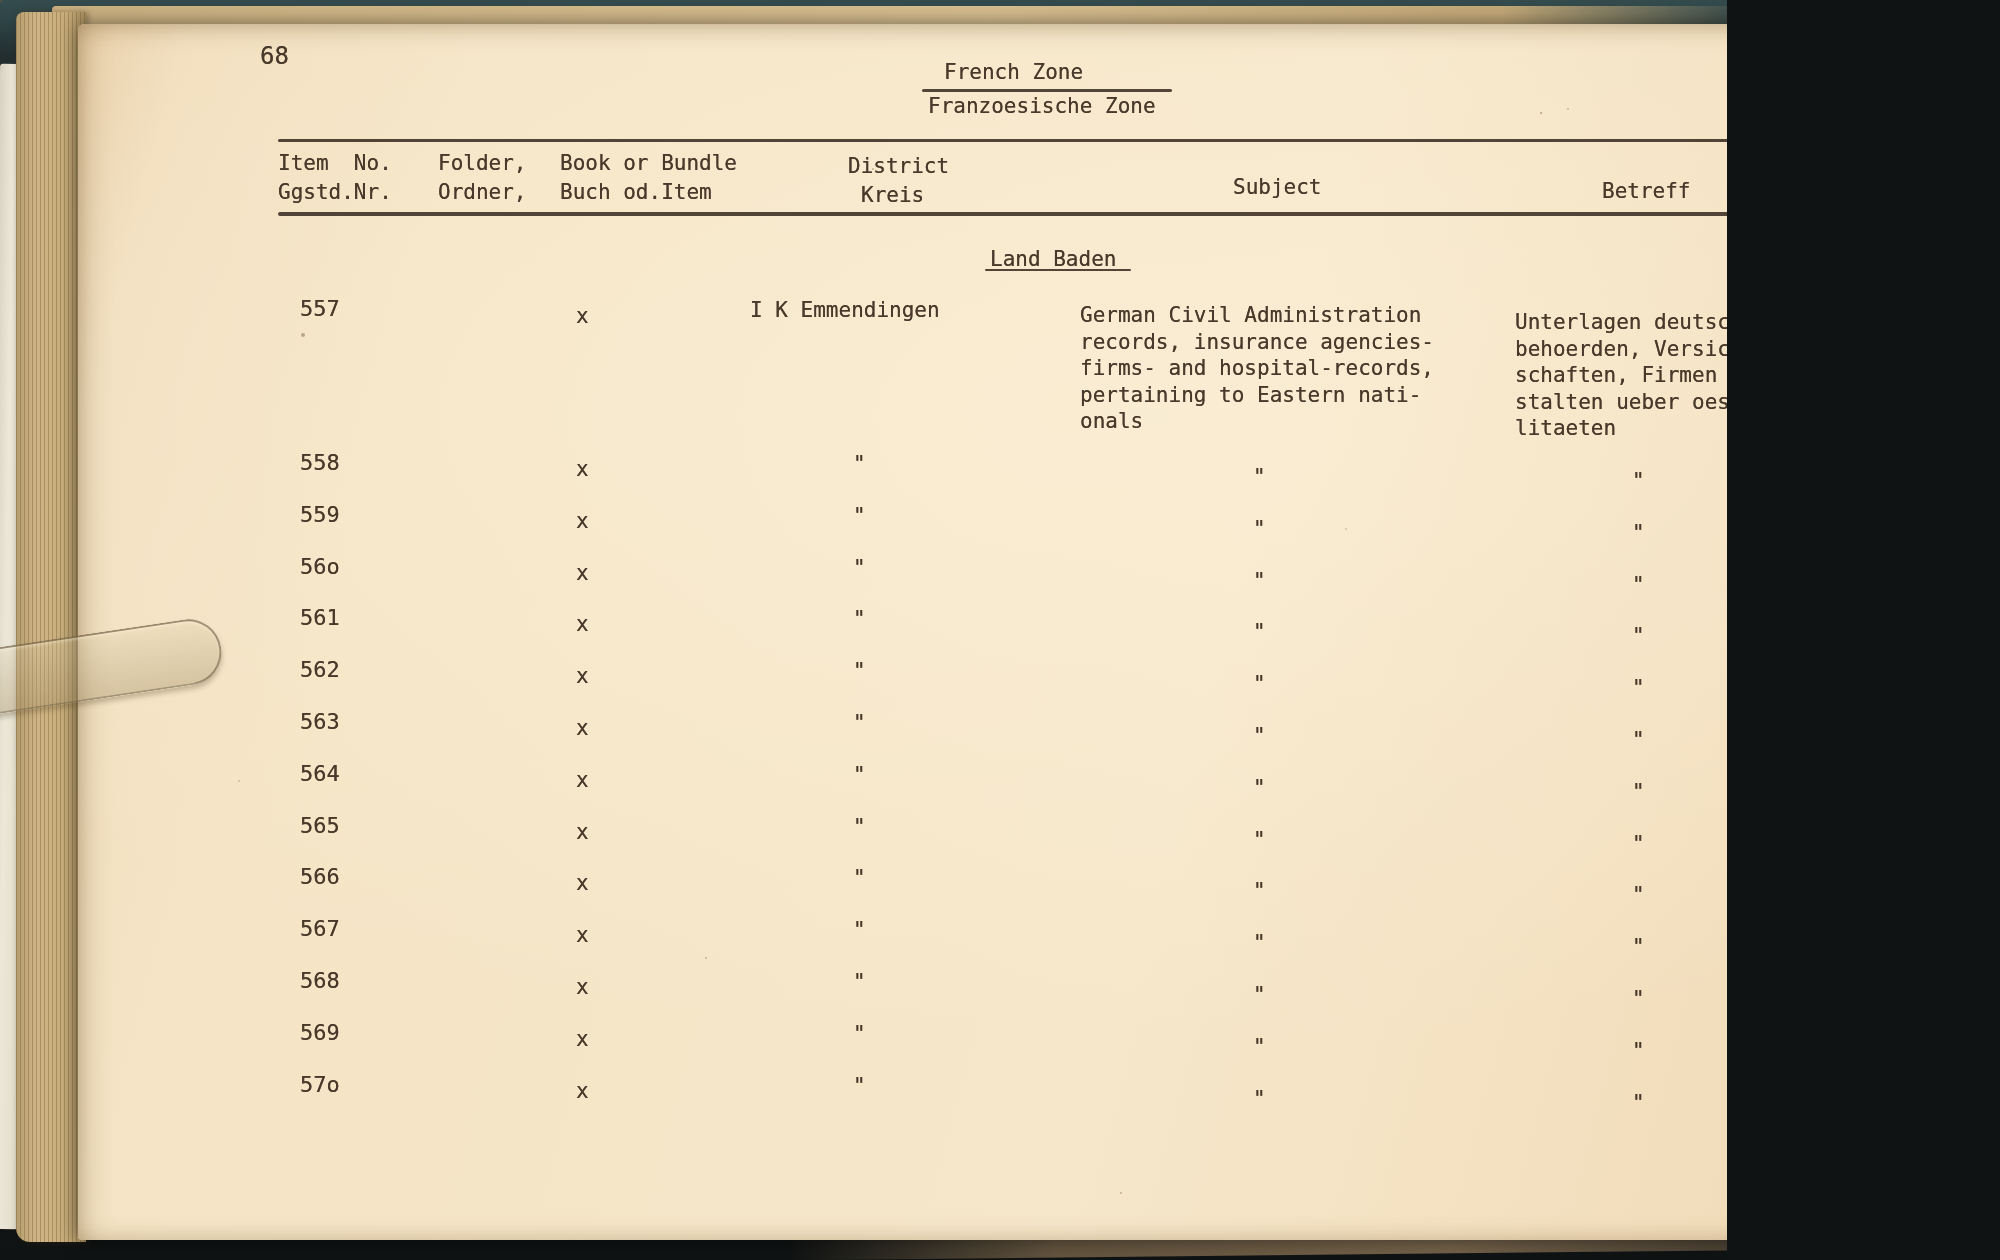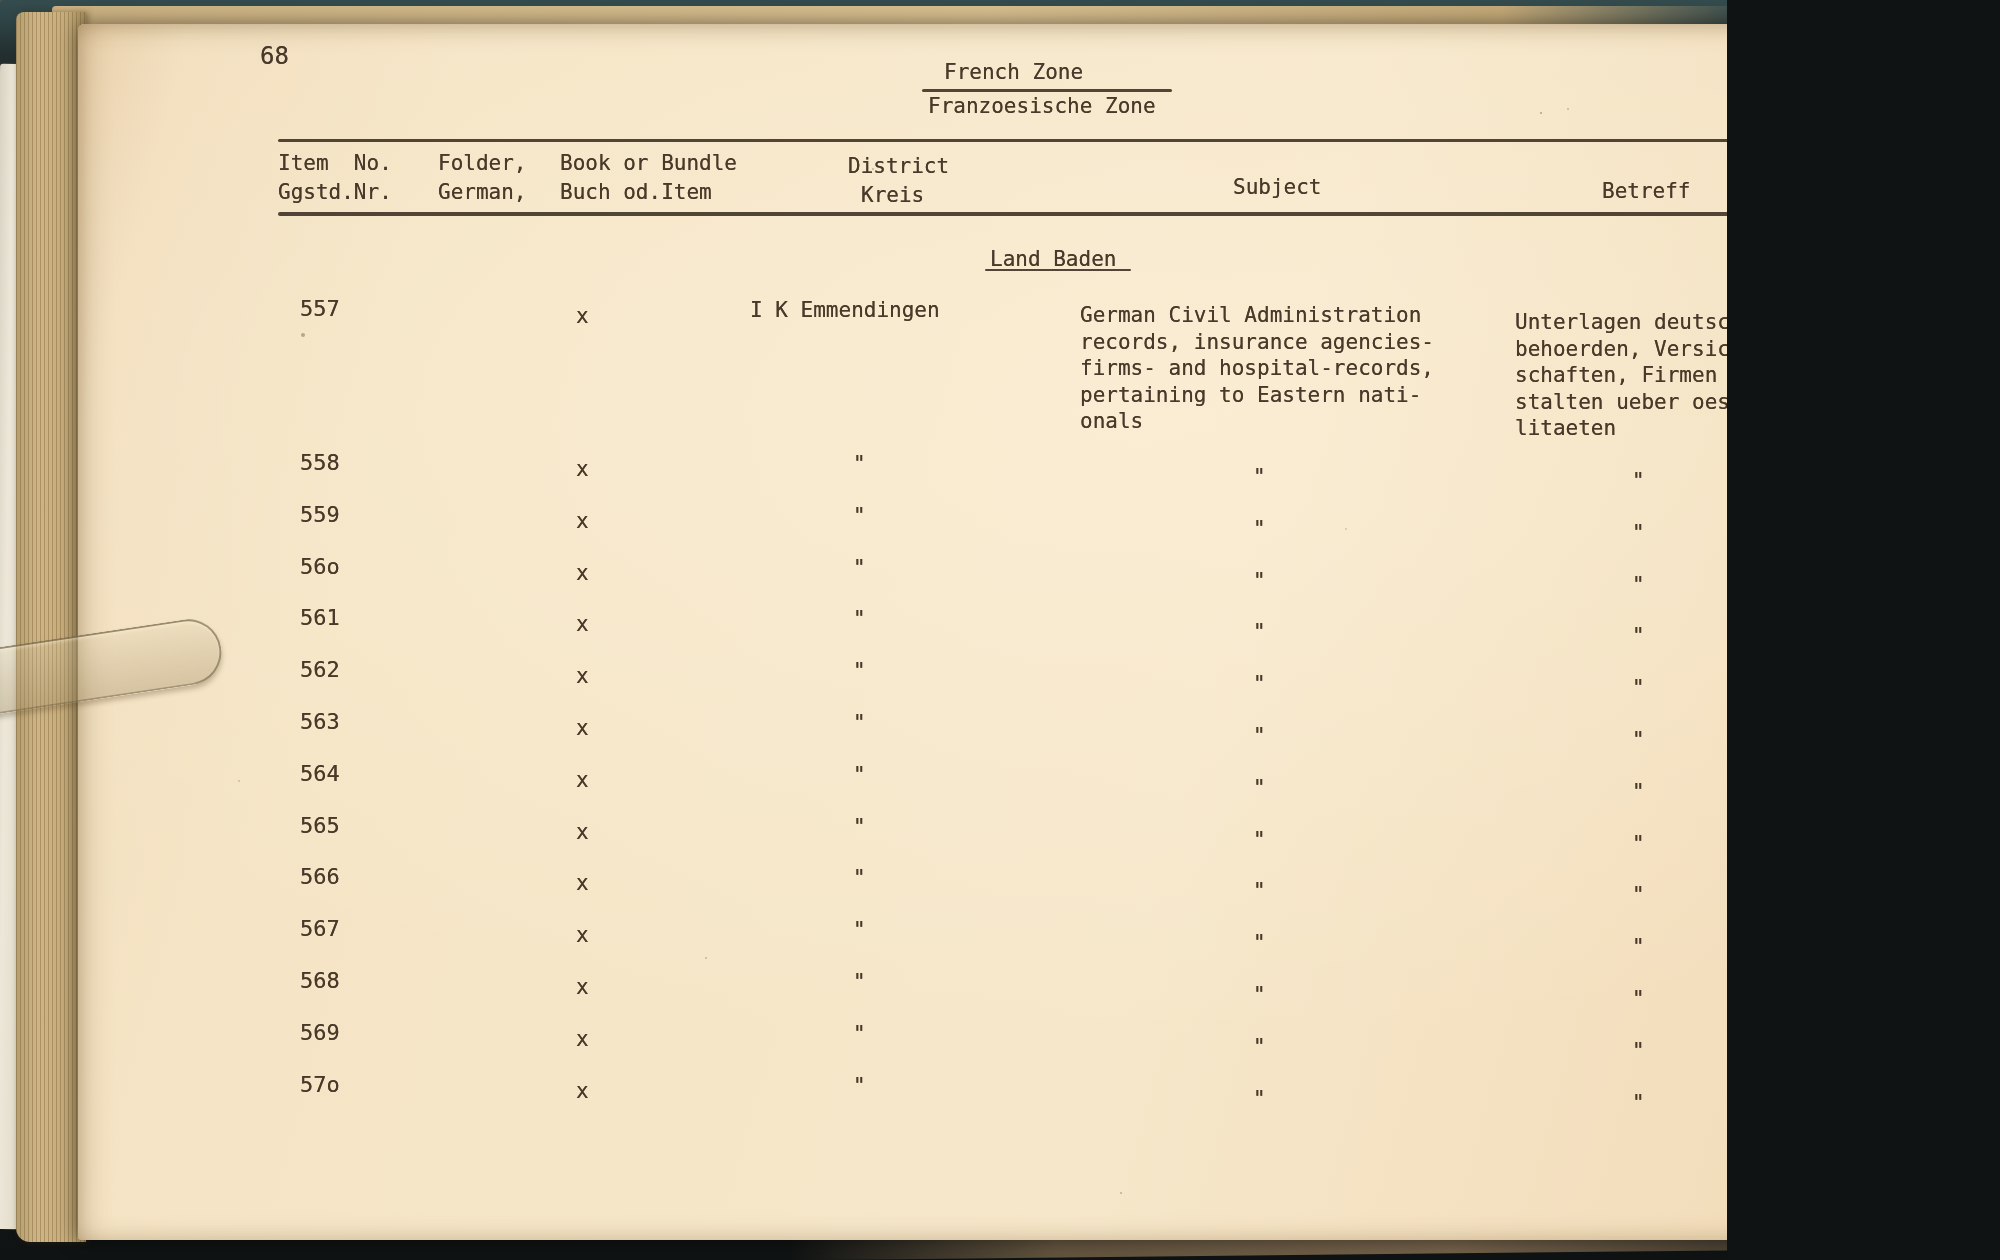--- a/index.html
+++ b/index.html
@@ -97,21 +97,21 @@
   <div class="ink t21" style="left:932px;top:60px;margin-left:12px;">French Zone</div>
   <div class="rule" style="left:922px;top:89px;width:250px;height:2.5px;"></div>
   <div class="ink t21" style="left:928px;top:94px;">Franzoesische Zone</div>
 
   <div class="rule" style="left:278px;top:139px;width:1712px;height:3px;"></div>
   <div class="rule" style="left:278px;top:212px;width:1712px;height:4px;"></div>
 
   <div class="ink t21 c-item hline1">Item  No.</div>
   <div class="ink t21 c-item hline2">Ggstd.Nr.</div>
   <div class="ink t21 c-folder hline1">Folder,</div>
-  <div class="ink t21 c-folder hline2">German,</div>
+  <div class="ink t21 c-folder hline2">Ordner,</div>
   <div class="ink t21 c-book hline1">Book or Bundle</div>
   <div class="ink t21 c-book hline2">Buch od.Item</div>
   <div class="ink t21" style="left:848px;top:154px;">District</div>
   <div class="ink t21" style="left:861px;top:183px;">Kreis</div>
   <div class="ink t21" style="left:1233px;top:175px;text-align:right;">Subject</div>
   <div class="ink t21" style="left:1602px;top:179px;">Betreff</div>
 
   <div class="ink t21" style="left:990px;top:247px;">Land Baden</div>
   <div class="rule" style="left:985px;top:269px;width:146px;height:2px;"></div>
 

